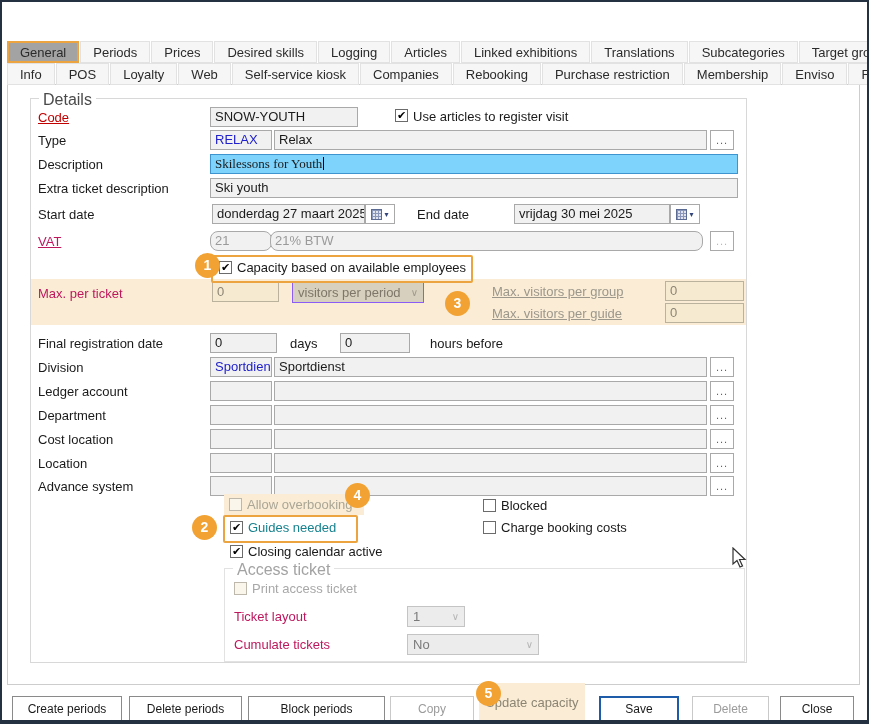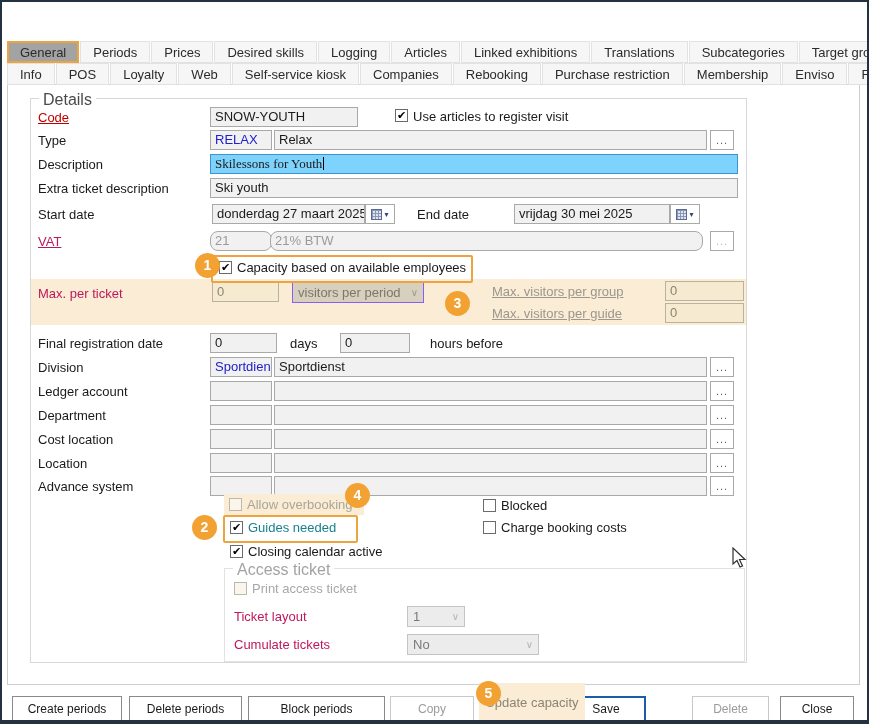--- a/index.html
+++ b/index.html
@@ -240,17 +240,17 @@
   <svg class="cursor" style="left:730px;top:545px" width="16" height="22" viewBox="0 0 16 22">
     <path d="M1,1 L1,17 L5,13.5 L8,20 L10.5,19 L7.5,12.5 L13,12.5 Z" fill="#fff" stroke="#333" stroke-width="1.2"></path>
   </svg>
 
   <button class="footer-btn" style="left:10px;width:110px">Create periods</button>
   <button class="footer-btn" style="left:127px;width:113px">Delete periods</button>
   <button class="footer-btn" style="left:246px;width:137px">Block periods</button>
   <button class="footer-btn disabled" style="left:388px;width:84px">Copy</button>
   <button class="update-band">Update capacity</button>
   <span class="badge" style="left:474px;top:679px;z-index:7">5</span>
-  <button class="footer-btn default" style="left:564px;width:80px">Save</button>
+  <button class="footer-btn default" style="left:597px;width:80px">Save</button>
   <button class="footer-btn disabled" style="left:690px;width:77px">Delete</button>
   <button class="footer-btn" style="left:778px;width:74px">Close</button>
 
 </div>
 
 </body></html>

